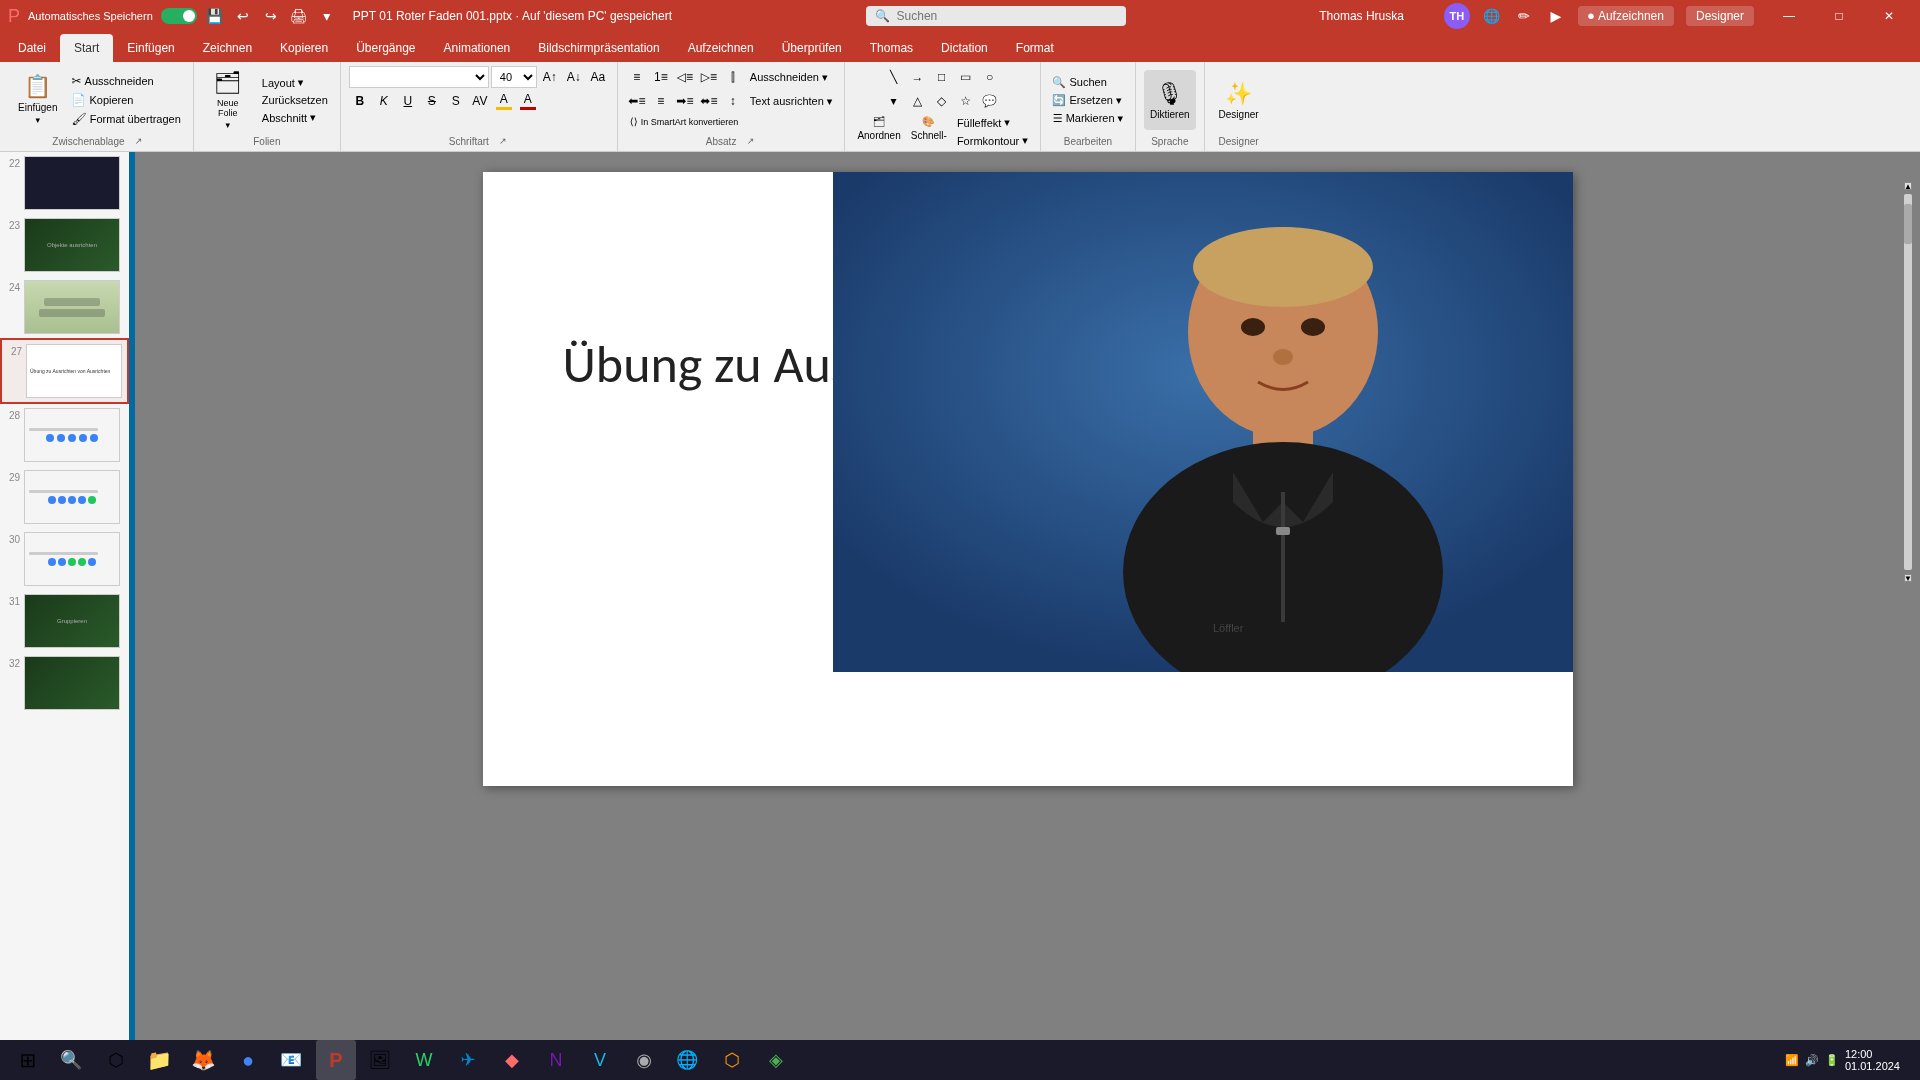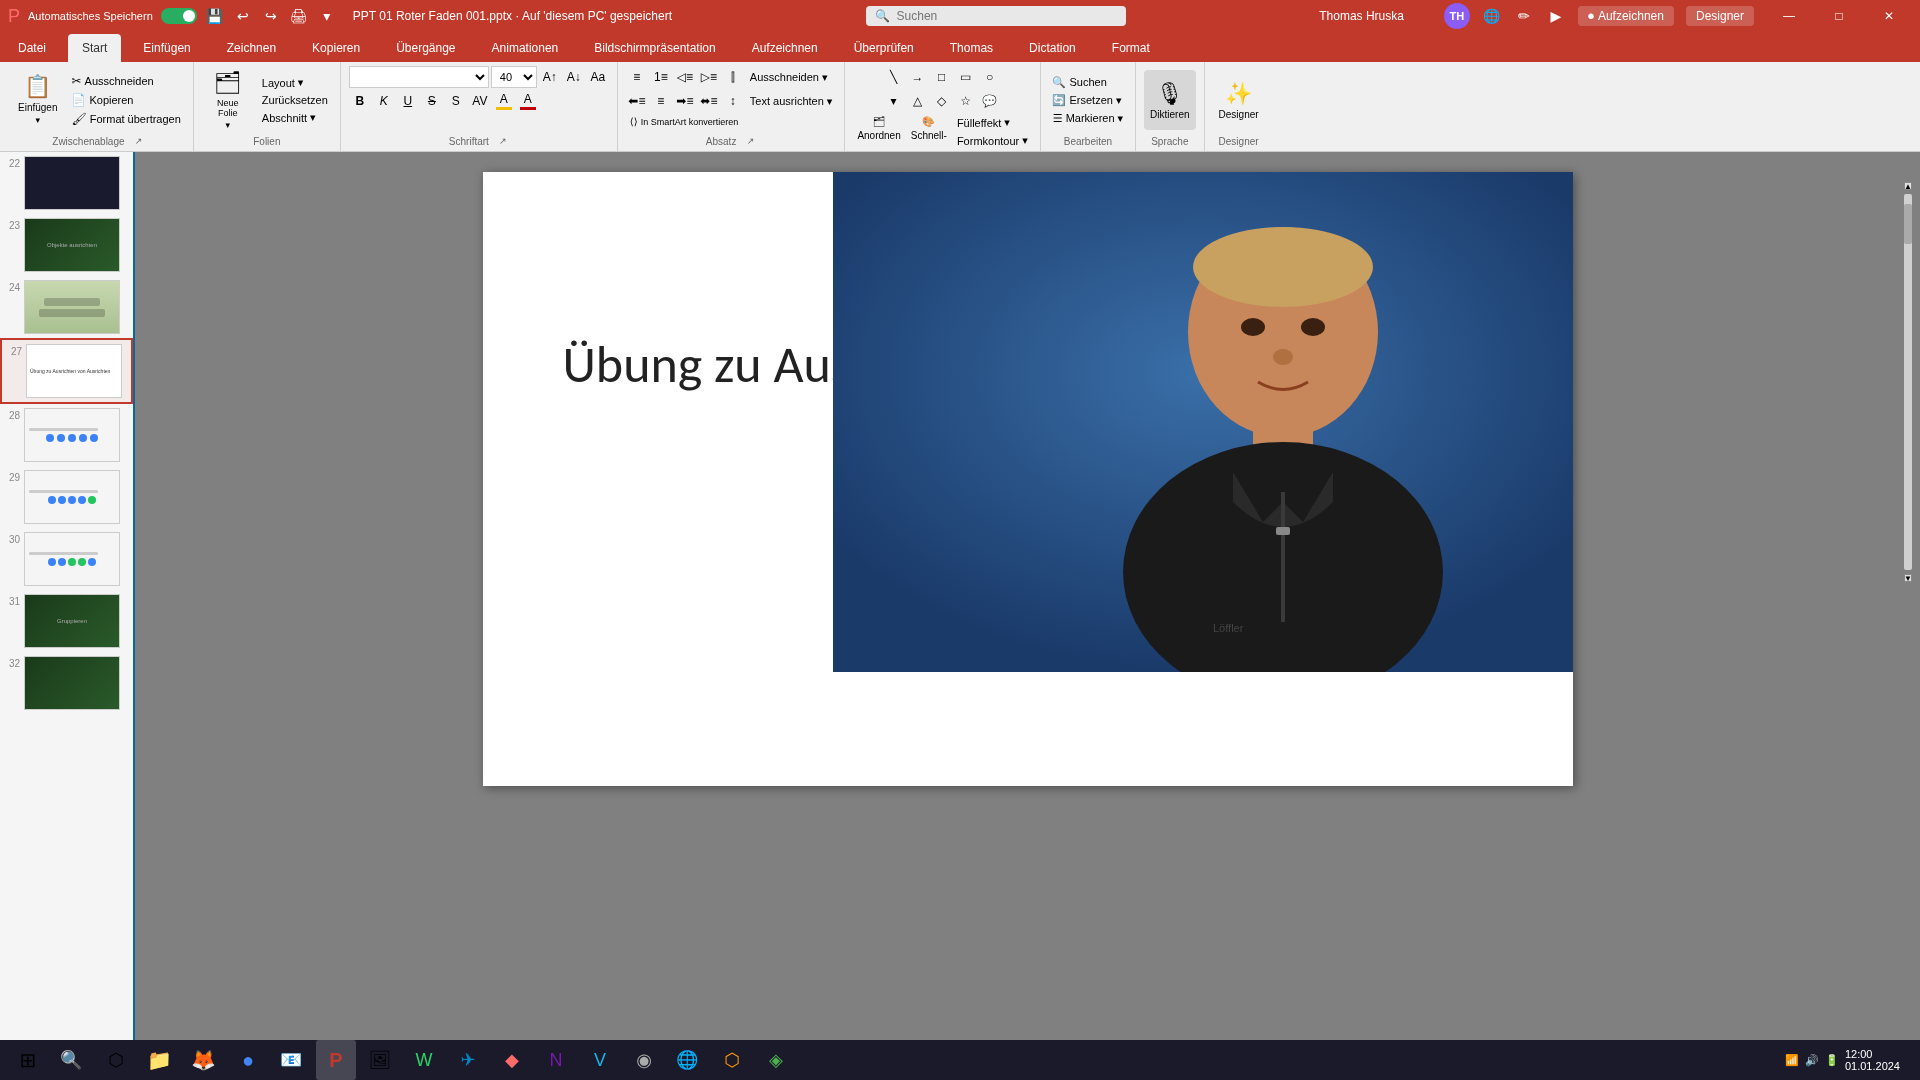--- a/index.html
+++ b/index.html
@@ -34,21 +34,20 @@
     .window-controls { display: flex; gap: 4px; }
     .win-btn { width: 46px; height: 32px; display: flex; align-items: center; justify-content: center; cursor: pointer; font-size: 12px; }
 
     
     #ribbon-tabs {
       height: 30px;
       background: #c0392b;
       display: flex;
       align-items: flex-end;
       padding-left: 4px;
-      gap: 8px;
     }
     .ribbon-tab {
       padding: 6px 14px;
       font-size: 12px;
       color: white;
       cursor: pointer;
       height: 28px;
       display: flex;
       align-items: center;
       border-radius: 4px 4px 0 0;
@@ -141,21 +140,21 @@
     
     #main {
       display: flex;
       height: calc(1080px - 32px - 30px - 90px - 26px);
     }
 
     
     #slide-panel {
       width: 135px;
       background: #f5f5f5;
-      border-right: 2px solid #0369a1;
+      border-right: 6px solid #0369a1;
       overflow-y: auto;
       overflow-x: hidden;
     }
     .slide-item {
       display: flex;
       align-items: flex-start;
       padding: 4px 4px;
       cursor: pointer;
       gap: 4px;
     }

